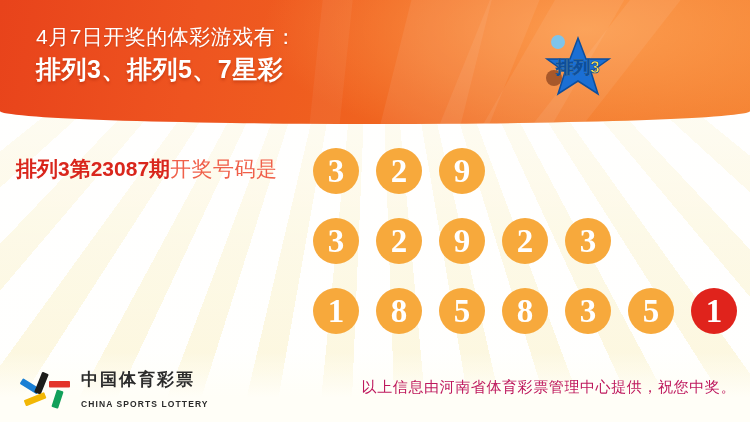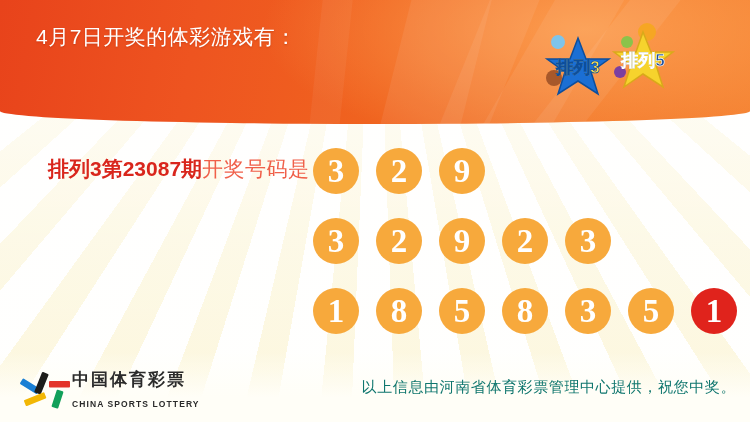--- a/index.html
+++ b/index.html
@@ -141,21 +141,20 @@
     position: relative;
     height: 70px;
   }
   .row-label {
     position: absolute;
     left: 16px;
     top: 14px;
     white-space: nowrap;
     font-size: 21px;
     line-height: 30px;
-    margin-left: 32px;
   }
   .lbl-strong {
     color: #d9261c;
     font-weight: bold;
     letter-spacing: 0px;
   }
   .lbl-soft {
     color: #f0604a;
     font-weight: normal;
     letter-spacing: 0.5px;
@@ -191,21 +190,21 @@
     width: 750px;
     height: 58px;
     z-index: 6;
   }
   .brand {
     position: absolute;
     left: 18px;
     top: 6px;
     display: flex;
     align-items: center;
-    gap: 0;
+    gap: 9px;
   }
   .brand-mark { width: 54px; height: 40px; }
   .brand-words { line-height: 1; }
   .brand-cn {
     font-size: 17px;
     font-weight: bold;
     color: #2b2b2b;
     letter-spacing: 2px;
   }
   .brand-en {
@@ -213,21 +212,21 @@
     font-weight: bold;
     color: #2b2b2b;
     letter-spacing: 1.1px;
     margin-top: 12px;
   }
   .footer-note {
     position: absolute;
     right: 14px;
     top: 14px;
     font-size: 15px;
-    color: #0f766e;
+    color: #be185d;
     letter-spacing: 0.6px;
     white-space: nowrap;
   }
 </style>
 </head>
 <body>
 
 <div id="poster">
 
   <div class="rays"></div>
@@ -237,42 +236,34 @@
   <div class="header">
     <div class="hdr-ray r1"></div>
     <div class="hdr-ray r2"></div>
     <div class="hdr-ray r3"></div>
     <div class="hdr-ray r4"></div>
     <div class="hdr-ray r5"></div>
   </div>
 
   <div class="hdr-text">
     <div class="hdr-line1">4月7日开奖的体彩游戏有：</div>
+    <div class="hdr-line2">排列3、排列5、7星彩</div>
   </div>
 
   <div class="logos">
 
     <div class="logo l1">
       <svg viewBox="0 0 74 74" width="74" height="74" aria-hidden="true">
         <circle cx="17" cy="14" r="7" fill="#7fc4ea"></circle>
         <circle cx="13" cy="50" r="8" fill="#a8582a"></circle>
         <polygon points="37,10 45,31 68,31 50,44 57,66 37,53 17,66 24,44 6,31 29,31" fill="#1b6fd4" stroke="#0d4e9c" stroke-width="1.5"></polygon>
         <text x="37" y="45" text-anchor="middle" font-family="'Liberation Sans', sans-serif" font-size="17" font-weight="bold" fill="#ffe14d" stroke="#0d4e9c" stroke-width="0.7">排列3</text>
       </svg>
     </div>
 
-    <div class="logo l2">
-      <svg viewBox="0 0 74 74" width="74" height="74" aria-hidden="true">
-        <circle cx="42" cy="12" r="9" fill="#f6a623"></circle>
-        <circle cx="22" cy="22" r="6" fill="#8bc34a"></circle>
-        <circle cx="15" cy="52" r="6" fill="#7b3fa0"></circle>
-        <polygon points="38,12 46,32 68,32 51,45 58,67 38,54 19,67 26,45 9,32 31,32" fill="#f6d32d" stroke="#d9a91a" stroke-width="1.5"></polygon>
-        <text x="38" y="46" text-anchor="middle" font-family="'Liberation Sans', sans-serif" font-size="17" font-weight="bold" fill="#1b4fa0" stroke="#ffffff" stroke-width="0.6">排列5</text>
-      </svg>
-    </div>
 
   </div>
 
   <div class="rows">
 
     <div class="row">
       <div class="row-label">
         <span class="lbl-strong">排列3第23087期</span><span class="lbl-soft">开奖号码是</span>
       </div>
       <div class="balls">

